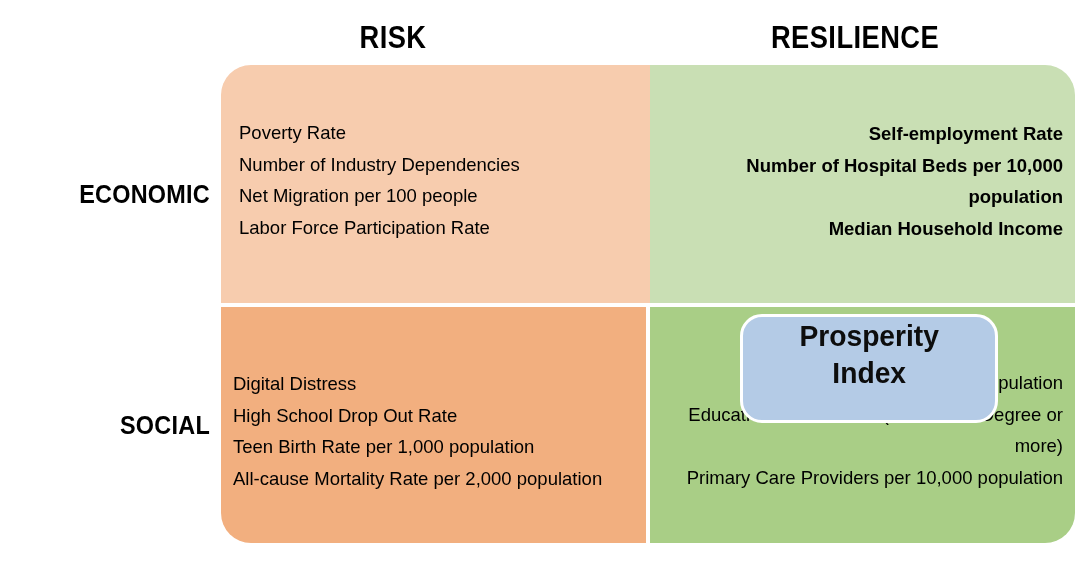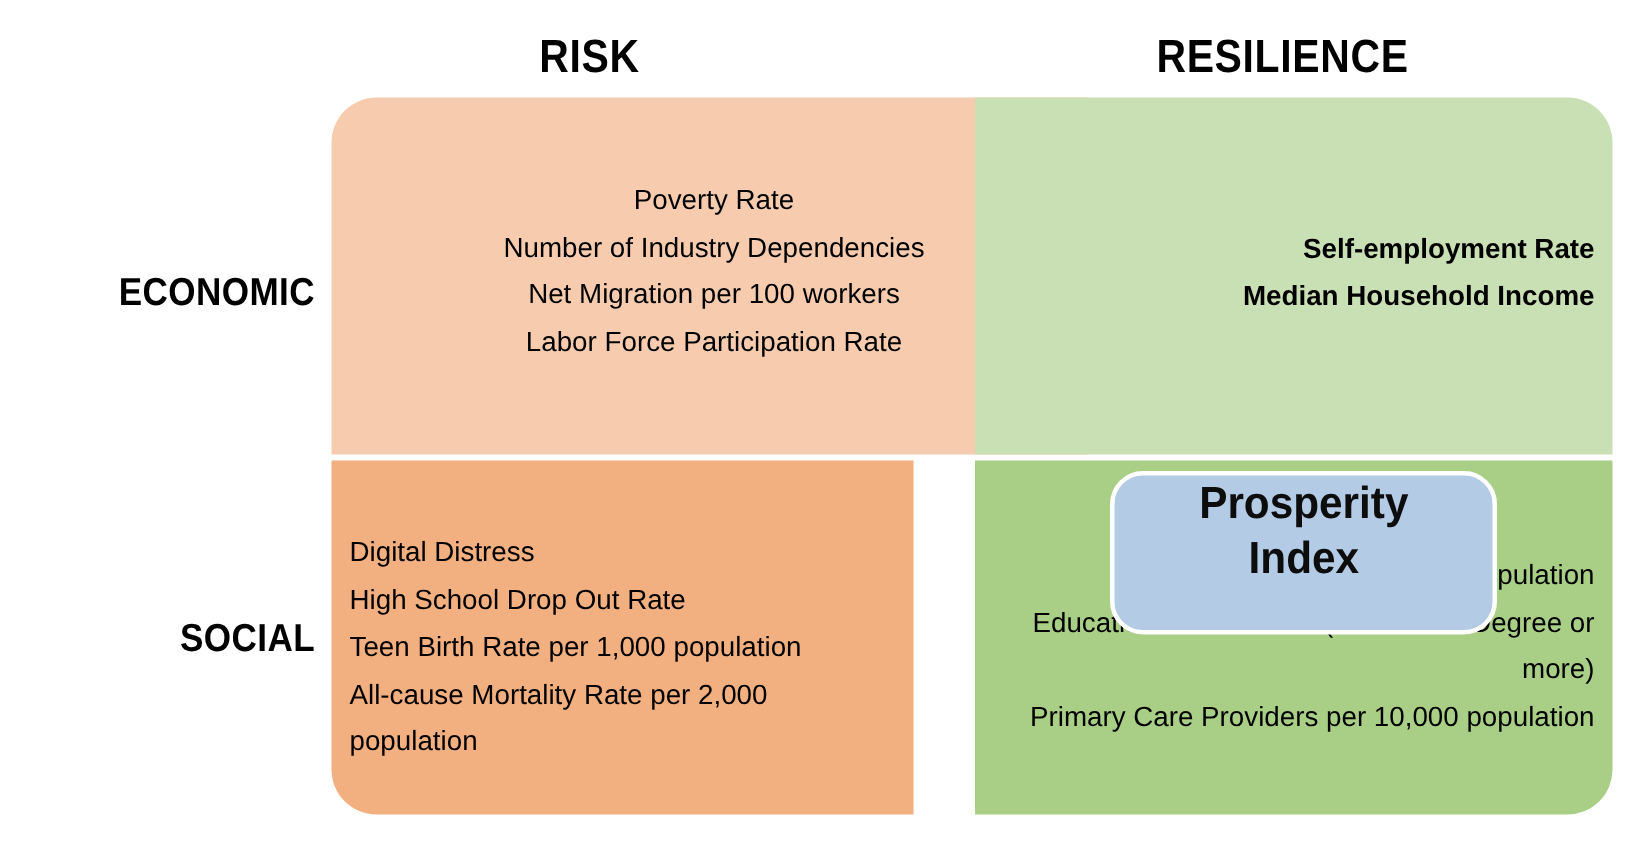--- a/index.html
+++ b/index.html
@@ -74,32 +74,32 @@
     line-height: 31.5px;
     color: #000000;
   }
 
   
   #quadrant-economic-risk {
     left: 0px; top: 0px; width: 504px; height: 238px;
     background: #F7CCAE;
     border-top-left-radius: 30px;
     padding-left: 18px;
-    text-align: center;
+    text-align: left;
   }
   
   #quadrant-economic-resilience {
     left: 429px; top: 0px; width: 425px; height: 238px;
     background: #C9DFB4;
     border-top-right-radius: 30px;
     text-align: right;
   }
   
   #quadrant-social-risk {
-    left: 0px; top: 242px; width: 388px; height: 236px;
+    left: 0px; top: 242px; width: 425px; height: 236px;
     background: #F2AF7F;
     border-bottom-left-radius: 30px;
     padding-left: 12px;
     text-align: left;
   }
   
   #quadrant-social-resilience {
     left: 429px; top: 242px; width: 425px; height: 236px;
     background: #A9CE86;
     border-bottom-right-radius: 30px;
@@ -147,28 +147,29 @@
 
 <div class="row-label" id="row-label-economic">ECONOMIC</div>
 <div class="row-label" id="row-label-social">SOCIAL</div>
 
 <div class="matrix">
 
   <div class="quadrant" id="quadrant-economic-risk">
     <ul>
         <li>Poverty Rate</li>
         <li>Number of Industry Dependencies</li>
-        <li>Net Migration per 100 workers</li>
+        <li>Net Migration per 100 people</li>
         <li>Labor Force Participation Rate</li>
       </ul>
   </div>
 
   <div class="quadrant" id="quadrant-economic-resilience">
     <ul>
         <li>Self-employment Rate</li>
+        <li>Number of Hospital Beds per 10,000 population</li>
         <li>Median Household Income</li>
       </ul>
   </div>
 
   <div class="quadrant" id="quadrant-social-risk">
     <ul>
         <li>Digital Distress</li>
         <li>High School Drop Out Rate</li>
         <li>Teen Birth Rate per 1,000 population</li>
         <li>All-cause Mortality Rate per 2,000 population</li>

